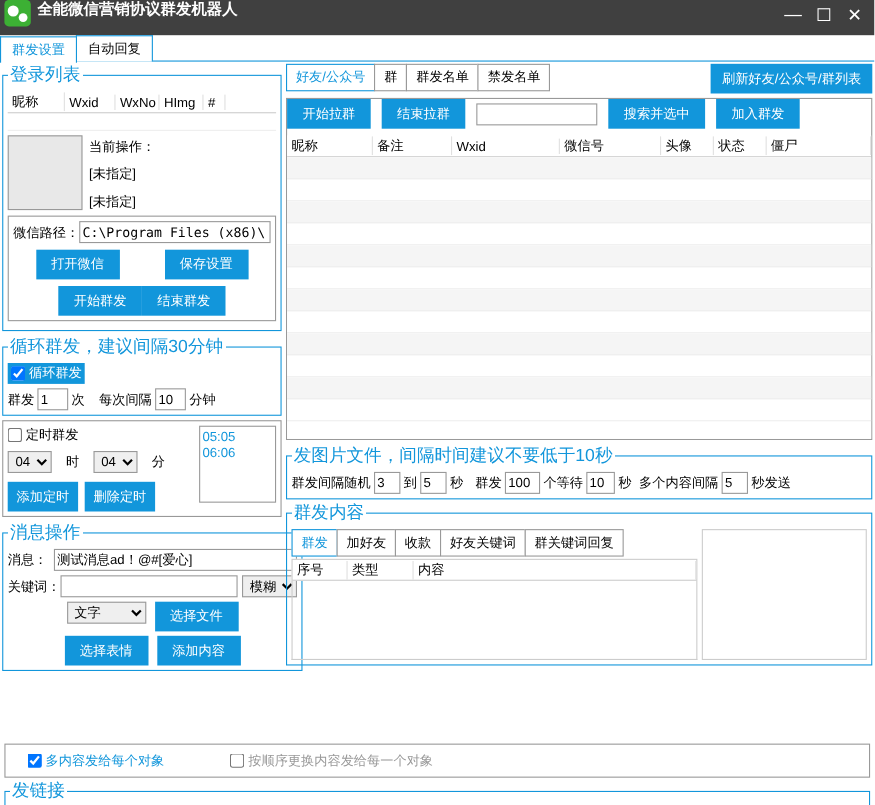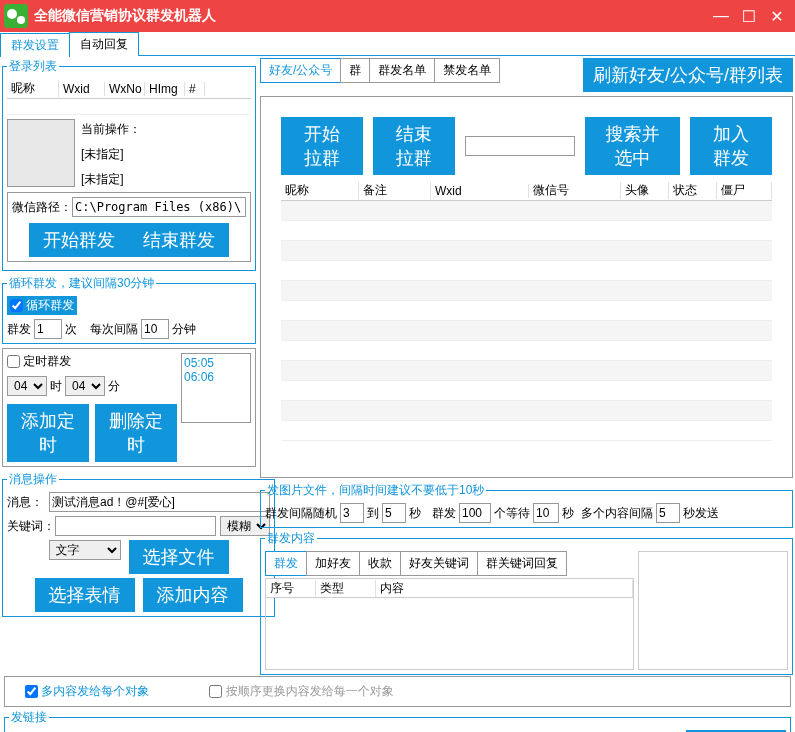--- a/index.html
+++ b/index.html
@@ -1,36 +1,36 @@
 <!DOCTYPE html>
 <html><head>
 <meta charset="utf-8">
 <style>
 * { box-sizing: border-box; margin: 0; padding: 0; font-family: "Microsoft YaHei", SimSun, sans-serif; font-size: 12px; }
 body { background: #fff; width: 795px; height: 732px; overflow: hidden; }
 
-.titlebar { background: #ef4444; color: #fff; height: 32px; display: flex; align-items: center; padding: 0 4px; }
+.titlebar { background: #404040; color: #fff; height: 32px; display: flex; padding: 0 4px; }
 .titlebar .logo { width: 24px; height: 24px; background: #3cb034; border-radius: 4px; display: flex; align-items: center; justify-content: center; margin-right: 6px; position: relative; }
 .titlebar .logo::before { content: ""; position: absolute; width: 10px; height: 10px; background: #fff; border-radius: 50%; left: 3px; top: 5px; }
 .titlebar .logo::after { content: ""; position: absolute; width: 8px; height: 8px; background: #fff; border-radius: 50%; right: 3px; bottom: 4px; }
 .titlebar .title { flex: 1; font-size: 14px; font-weight: bold; }
 .titlebar .winbtn { width: 28px; height: 28px; display: flex; align-items: center; justify-content: center; cursor: pointer; font-size: 16px; }
 
 .tabbar { display: flex; border-bottom: 1px solid #1296db; height: 24px; align-items: center; }
 .tabbar .tab { padding: 3px 10px; border: 1px solid #1296db; border-bottom: none; background: #fff; margin-right: -1px; cursor: pointer; }
 .tabbar .tab.active { color: #1296db; position: relative; top: 1px; background: #fff; }
 
 .main { display: flex; height: 618px; }
 .left { width: 258px; padding: 2px; }
 .right { flex: 1; padding: 2px; }
 
 fieldset { border: 1px solid #1296db; margin-bottom: 4px; padding: 4px; position: relative; }
-fieldset > legend { color: #1296db; padding: 0 2px; font-size: 12px; }
-
-.btn { background: #1296db; color: #fff; border: none; padding: 5px 14px; cursor: pointer; font-size: 18px; }
+fieldset > legend { color: #1296db; padding: 0 2px; font-size: 16px; }
+
+.btn { background: #1296db; color: #fff; border: none; padding: 5px 14px; cursor: pointer; font-size: 12px; }
 
 .tbl-head { display: flex; background: #fff; border-bottom: 1px solid #ccc; height: 20px; align-items: center; }
 .tbl-head span { padding: 0 4px; border-right: 1px solid #e0e0e0; font-size: 12px; }
 
 input[type=text], select { border: 1px solid #999; padding: 1px 2px; font-size: 12px; height: 20px; }
 input[type=checkbox] { vertical-align: middle; }
 
 .avatar-box { width: 68px; height: 68px; border: 1px solid #999; background: #e8e8e8; }
 
 .subgroup { border: 1px solid #999; padding: 4px; margin-bottom: 4px; }
@@ -81,20 +81,24 @@
           <div>当前操作：</div>
           <div style="margin-top:8px">[未指定]</div>
           <div style="margin-top:8px">[未指定]</div>
         </div>
       </div>
 
       <div class="subgroup" style="margin-top:4px">
         <div style="display:flex;align-items:center;margin-bottom:6px">
           <span>微信路径：</span>
           <input type="text" style="flex: 1 1 0%; font-family: monospace;" value="C:\Program Files (x86)\">
+        </div>
+        <div style="display:flex;justify-content:space-around;margin-bottom:6px">
+          <button class="btn">打开微信</button>
+          <button class="btn">保存设置</button>
         </div>
         <div style="display:flex;justify-content:center">
           <button class="btn">开始群发</button>
           <button class="btn">结束群发</button>
         </div>
       </div>
     </fieldset>
 
     <fieldset>
       <legend>循环群发，建议间隔30分钟</legend>
@@ -112,21 +116,21 @@
       </div>
     </fieldset>
 
     <div class="subgroup">
       <div style="display:flex;gap:4px">
         <div style="flex:1">
           <label>
             <input type="checkbox" style="">
             <span>定时群发</span>
           </label>
-          <div style="margin-top:6px;display:flex;align-items:center;gap:3px">
+          <div style="margin-top:6px;display:flex;align-items:center;gap:13px">
             <select><option>04</option></select>
             <span>时</span>
             <select><option>04</option></select>
             <span>分</span>
           </div>
           <div style="margin-top:8px;display:flex;gap:6px">
             <button class="btn" style="padding:5px 8px">添加定时</button>
             <button class="btn" style="padding:5px 8px">删除定时</button>
           </div>
         </div>
@@ -163,21 +167,21 @@
     <div style="display:flex;align-items:flex-start;gap:10px;margin-bottom:4px">
       <div class="pill-tabs">
         <div class="ptab active">好友/公众号</div>
         <div class="ptab">群</div>
         <div class="ptab">群发名单</div>
         <div class="ptab">禁发名单</div>
       </div>
       <button class="btn" style="margin-left:auto;padding:5px 10px">刷新好友/公众号/群列表</button>
     </div>
 
-    <div class="subgroup" style="padding:20px">
+    <div class="subgroup" style="padding:0">
       <div style="display:flex;gap:10px;align-items:center">
         <button class="btn">开始拉群</button>
         <button class="btn">结束拉群</button>
         <input type="text" style="width: 110px;">
         <button class="btn">搜索并选中</button>
         <button class="btn">加入群发</button>
       </div>
       <div class="tbl-head" style="margin-top:6px">
         <span style="width:78px">昵称</span>
         <span style="width:72px">备注</span>

